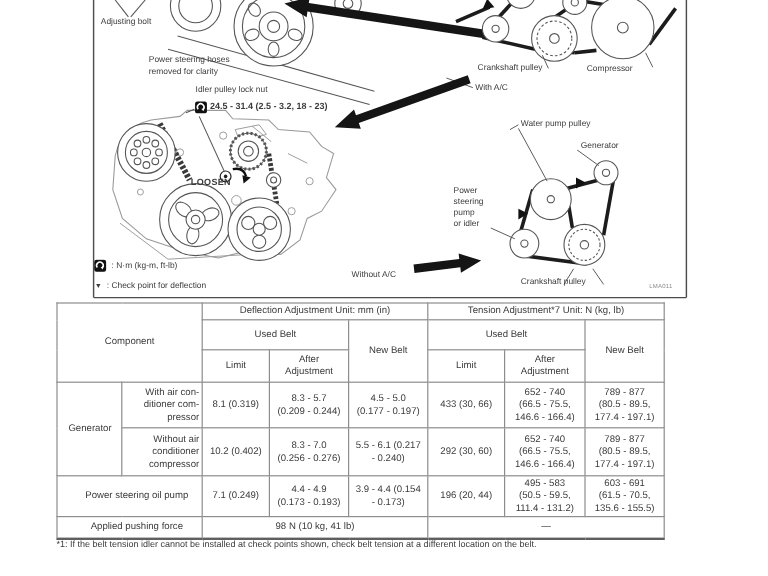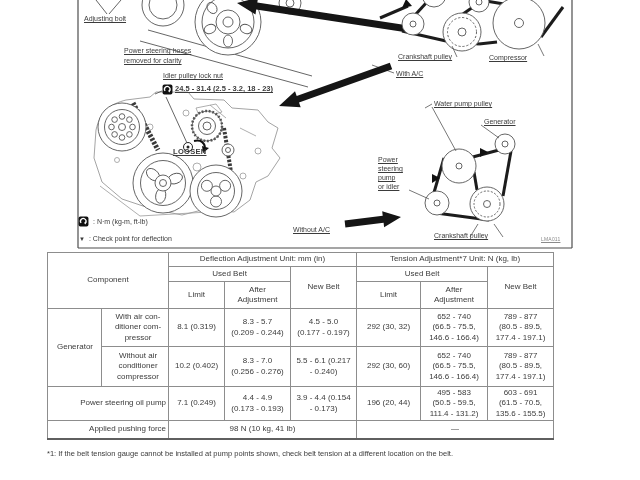--- a/index.html
+++ b/index.html
@@ -2,49 +2,49 @@
 <html><head>
 <meta charset="utf-8">
 <style>
   html,body{margin:0;padding:0;background:#e9e9e9;}
   .page{
     position:relative;width:640px;height:480px;background:#ffffff;overflow:hidden;
     font-family:"Liberation Sans",sans-serif;color:#3b3b3b;
   }
   .page *{box-sizing:border-box;}
   svg{position:absolute;left:0;top:0;}
-  .lbl{position:absolute;font-size:7px;line-height:1.15;color:#3b3b3b;white-space:nowrap;text-decoration:underline;}
+  .lbl{position:absolute;font-size:7px;line-height:1.15;color:#3b3b3b;white-space:nowrap;}
   .bold{font-weight:bold;}
   .loosen{font-size:7.5px;font-weight:bold;letter-spacing:.3px;}
   .figcode{font-size:5px;color:#8a8a8a;letter-spacing:.2px;}
   .torque-line{position:absolute;display:flex;align-items:center;gap:2px;}
   .torque-icon-box{display:inline-block;width:11px;height:11px;}
   .legend-row{position:absolute;display:flex;align-items:center;gap:4px;font-size:7px;color:#3b3b3b;}
   .tri{font-size:6px;line-height:1;}
   
   .spec-table{
     position:absolute;left:47px;top:252px;width:506px;
     border-collapse:collapse;table-layout:fixed;
     font-size:8px;color:#3b3b3b;
   }
   .spec-table th,.spec-table td{
     border:1px solid #8d8d8d;font-weight:normal;text-align:center;
     vertical-align:middle;padding:1px 2px;white-space:pre-line;line-height:1.3;
   }
   .spec-table tr.h1 th{height:14px;margin-top:44px;}
-  .spec-table tr.h2 th{height:15px;}
+  .spec-table tr.h2 th{height:25px;}
   .spec-table tr.h3 th{height:27px;}
   .spec-table tr.r1 td,.spec-table tr.r1 th{height:38px;}
   .spec-table tr.r2 td,.spec-table tr.r2 th{height:40px;}
   .spec-table tr.r3 td,.spec-table tr.r3 th{height:33px;}
   .spec-table tr.r4 td,.spec-table tr.r4 th{height:18px;margin-top:48px;}
   .spec-table tr.r4 th,.spec-table tr.r4 td{border-bottom:2px solid #5f5f5f;}
   .spec-table .al{text-align:left;padding-left:9px;}
-  .spec-table .al2{text-align:center;padding-left:8px;}
-  .spec-table .al3{text-align:right;padding-left:14px;}
+  .spec-table .al2{text-align:right;padding-left:8px;}
+  .spec-table .al3{text-align:center;padding-left:14px;}
   .footnote{position:absolute;left:47px;top:449px;width:540px;font-size:7.5px;color:#3b3b3b;}
 </style>
 </head>
 <body>
 
 <div class="page">
 
   <svg width="640" height="252" viewBox="0 0 640 252">
 
     <g stroke="#4d4d4d" stroke-width="1.2" fill="none">
@@ -237,21 +237,21 @@
     <span class="torque-icon-box">
       <svg width="11" height="11" viewBox="0 0 12 12">
         <rect x="0.6" y="0.6" width="10.8" height="10.8" rx="2" fill="#111"></rect>
         <path d="M3.4,7.6 A3,3 0 1 1 8.2,7.4" stroke="#fff" fill="none" stroke-width="1.4"></path>
         <polygon points="9.4,6.2 8.2,9.4 6.4,7.4" fill="#fff"></polygon>
       </svg>
     </span>
     <span class="lbl bold" style="position:static;font-size:7.5px;">24.5 - 31.4 (2.5 - 3.2, 18 - 23)</span>
   </div>
 
-  <div class="lbl loosen" style="left:173px;top:148px;">LOOSEN</div>
+  <div class="lbl loosen" style="left:159px;top:148px;">LOOSEN</div>
 
   <div class="lbl" style="left:398px;top:53px;">Crankshaft pulley</div>
   <div class="lbl" style="left:489px;top:54px;">Compressor</div>
   <div class="lbl" style="left:396px;top:70px;">With A/C</div>
 
   <div class="lbl" style="left:434px;top:100px;">Water pump pulley</div>
   <div class="lbl" style="left:484px;top:118px;">Generator</div>
   <div class="lbl" style="left:378px;top:156px;">Power</div>
   <div class="lbl" style="left:378px;top:165px;">steering</div>
   <div class="lbl" style="left:378px;top:174px;">pump</div>
@@ -309,21 +309,21 @@
     <tr class="r1">
       <th rowspan="2" class="al">Generator</th>
       <td class="al2">With air con-
 ditioner com-
 pressor</td>
       <td>8.1 (0.319)</td>
       <td>8.3 - 5.7
 (0.209 - 0.244)</td>
       <td>4.5 - 5.0
 (0.177 - 0.197)</td>
-      <td>292 (30, 32)</td>
+      <td>433 (30, 66)</td>
       <td>652 - 740
 (66.5 - 75.5,
 146.6 - 166.4)</td>
       <td>789 - 877
 (80.5 - 89.5,
 177.4 - 197.1)</td>
     </tr>
     <tr class="r2">
       <td class="al2">Without air
 conditioner
@@ -357,15 +357,15 @@
 135.6 - 155.5)</td>
     </tr>
     <tr class="r4">
       <th colspan="2" class="al3">Applied pushing force</th>
       <td colspan="3">98 N (10 kg, 41 lb)</td>
       <td colspan="3">—</td>
     </tr>
   </tbody>
     </table>
 
-  <div class="footnote">*1: If the belt tension gauge cannot be installed at pump points shown, check belt tension at a different location on the belt.</div>
+  <div class="footnote">*1: If the belt tension idler cannot be installed at check points shown, check belt tension at a different location on the belt.</div>
 
 </div>
 
 </body></html>

